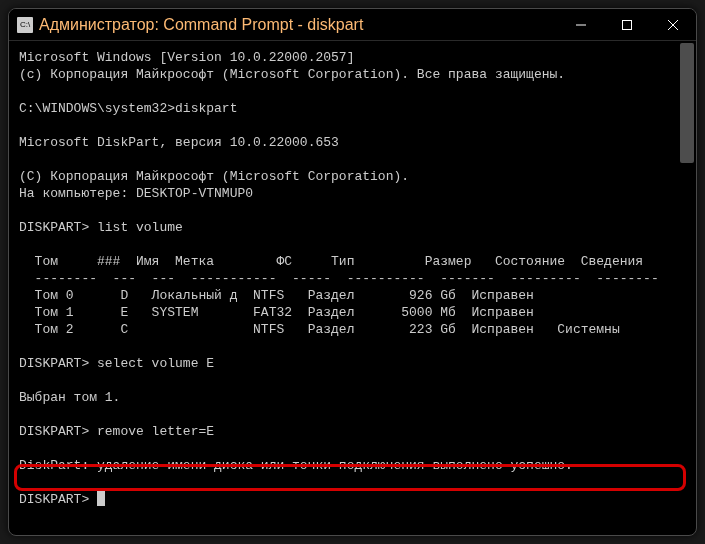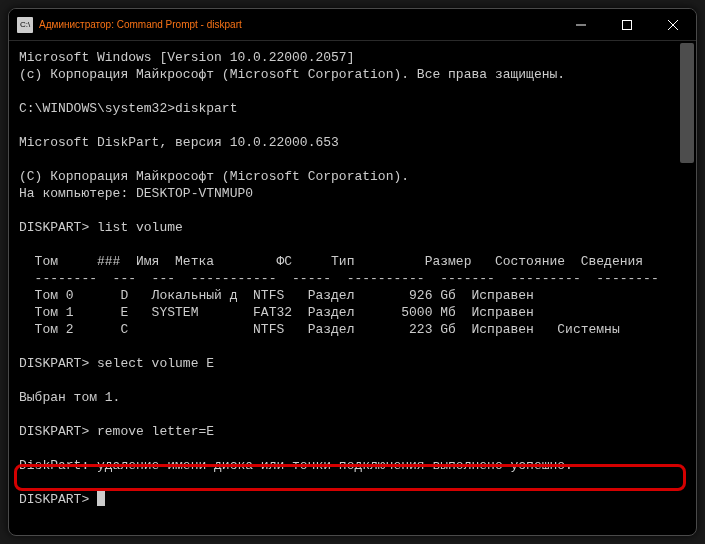--- a/index.html
+++ b/index.html
@@ -32,22 +32,22 @@
     width: 16px; height: 16px;
     margin-right: 6px;
     display: inline-flex; align-items: center; justify-content: center;
     background: #ccc;
     font-size: 8px;
     font-family: sans-serif;
     color: #000;
     border-radius: 1px;
   }
   .titlebar-text {
-    color: #f97316;
-    font-size: 10px;
+    color: #fdba74;
+    font-size: 16px;
     font-family: 'Segoe UI', sans-serif;
     flex: 1;
   }
   .win-controls {
     display: flex;
     height: 100%;
   }
   .win-btn {
     width: 46px; height: 100%;
     display: flex; align-items: center; justify-content: center;

